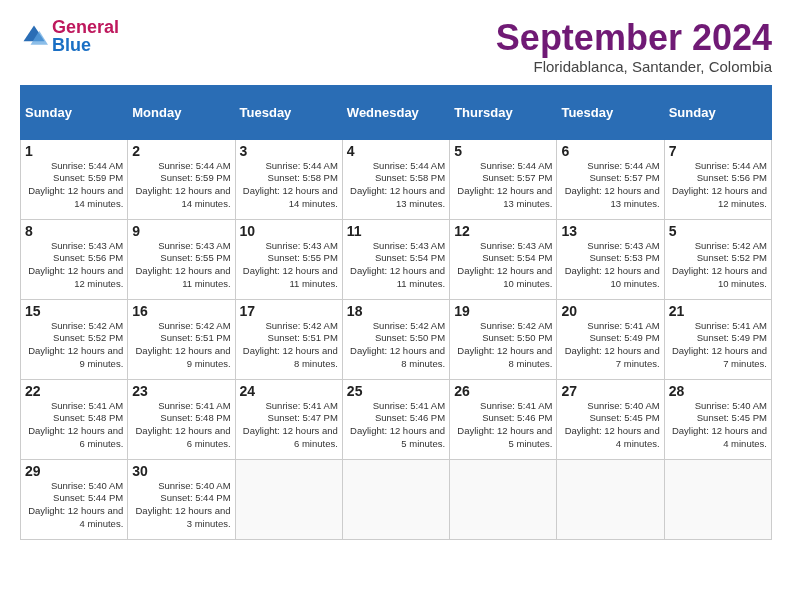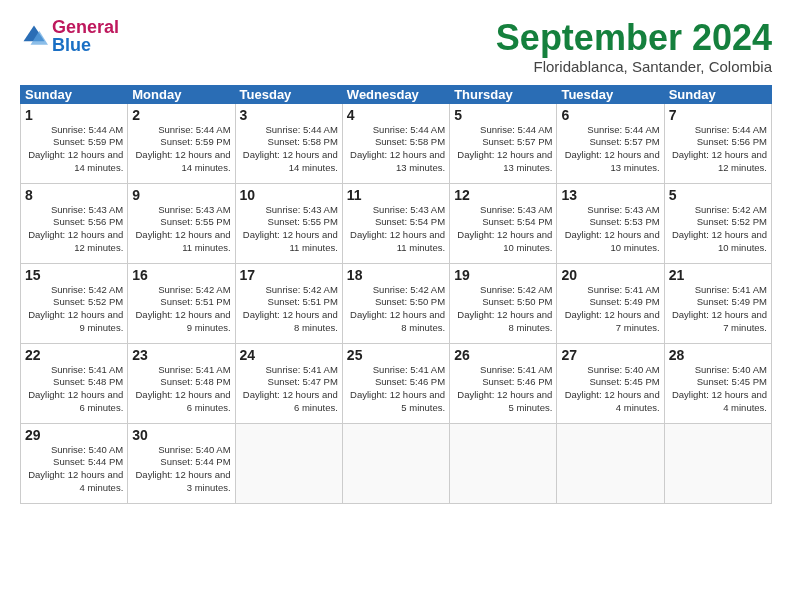--- a/index.html
+++ b/index.html
@@ -38,38 +38,38 @@
     .logo-icon {
       width: 28px;
       height: 28px;
     }
     .title-block {
       text-align: right;
     }
     .month-title {
       font-size: 36px;
       font-weight: bold;
-      color: #15803d;
+      color: #701a75;
       line-height: 1.1;
     }
     .subtitle {
       font-size: 15px;
       color: #444;
     }
     table {
       width: 100%;
       border-collapse: collapse;
       table-layout: fixed;
     }
     thead tr th {
       background: #2a6db5;
       color: #fff;
       font-size: 13px;
       font-weight: bold;
-      padding: 1px 4px;
+      padding: 19px 4px;
       text-align: left;
       border: 1px solid #2a6db5;
     }
     tbody tr td {
       border: 1px solid #ccc;
       vertical-align: top;
       padding: 3px 4px;
       font-size: 10px;
       color: #333;
       height: 80px;

